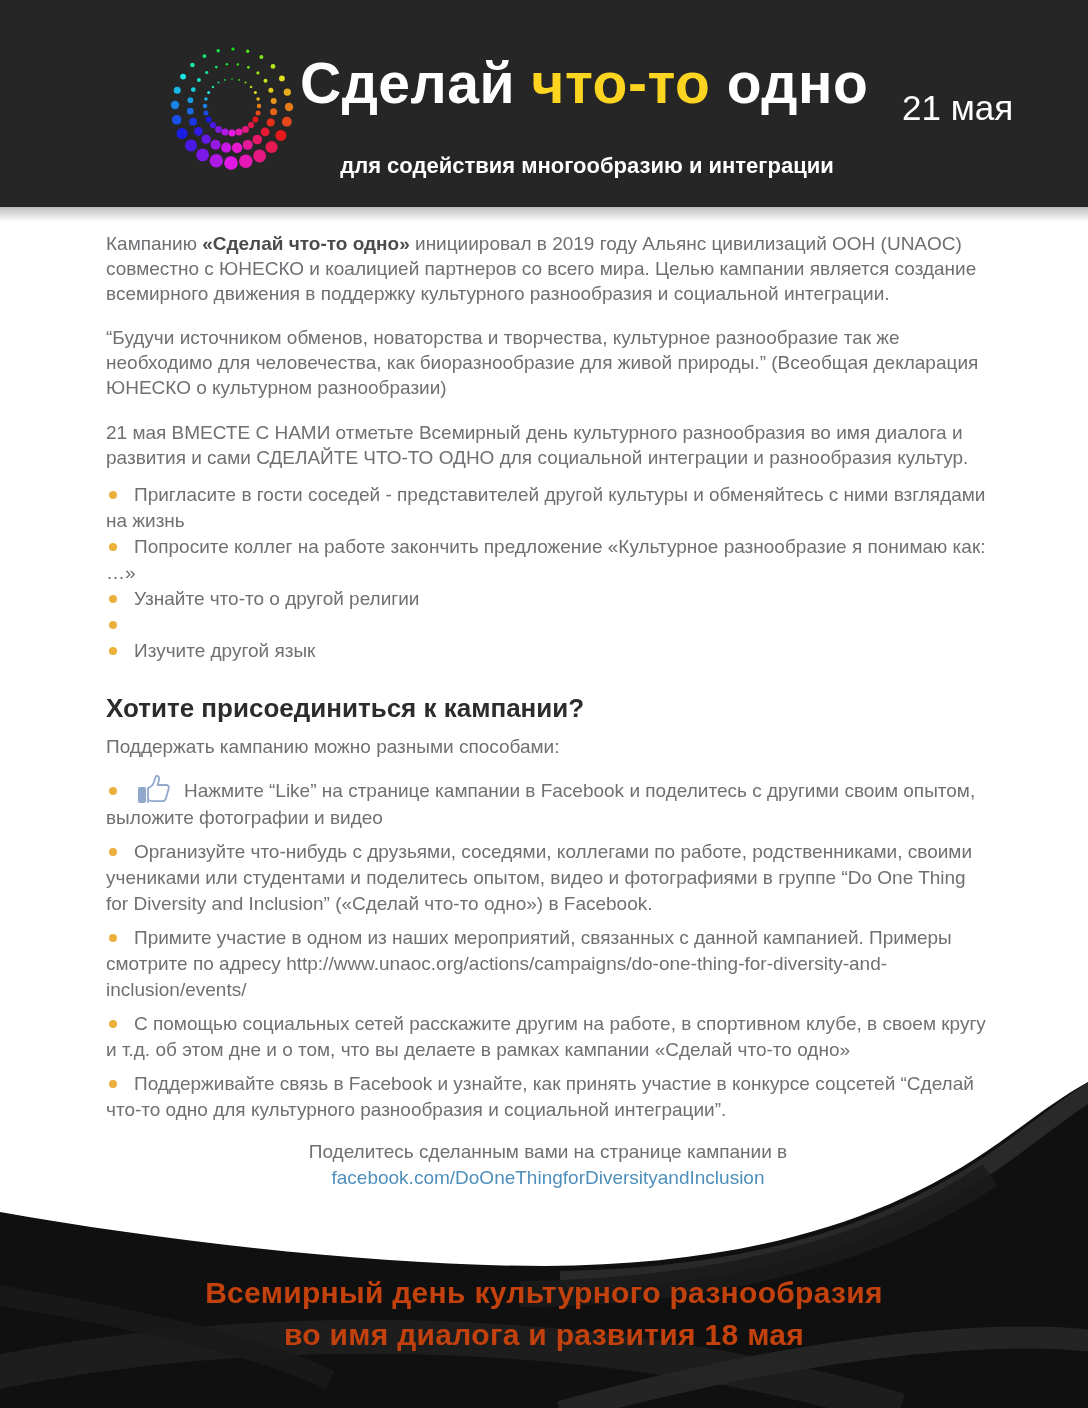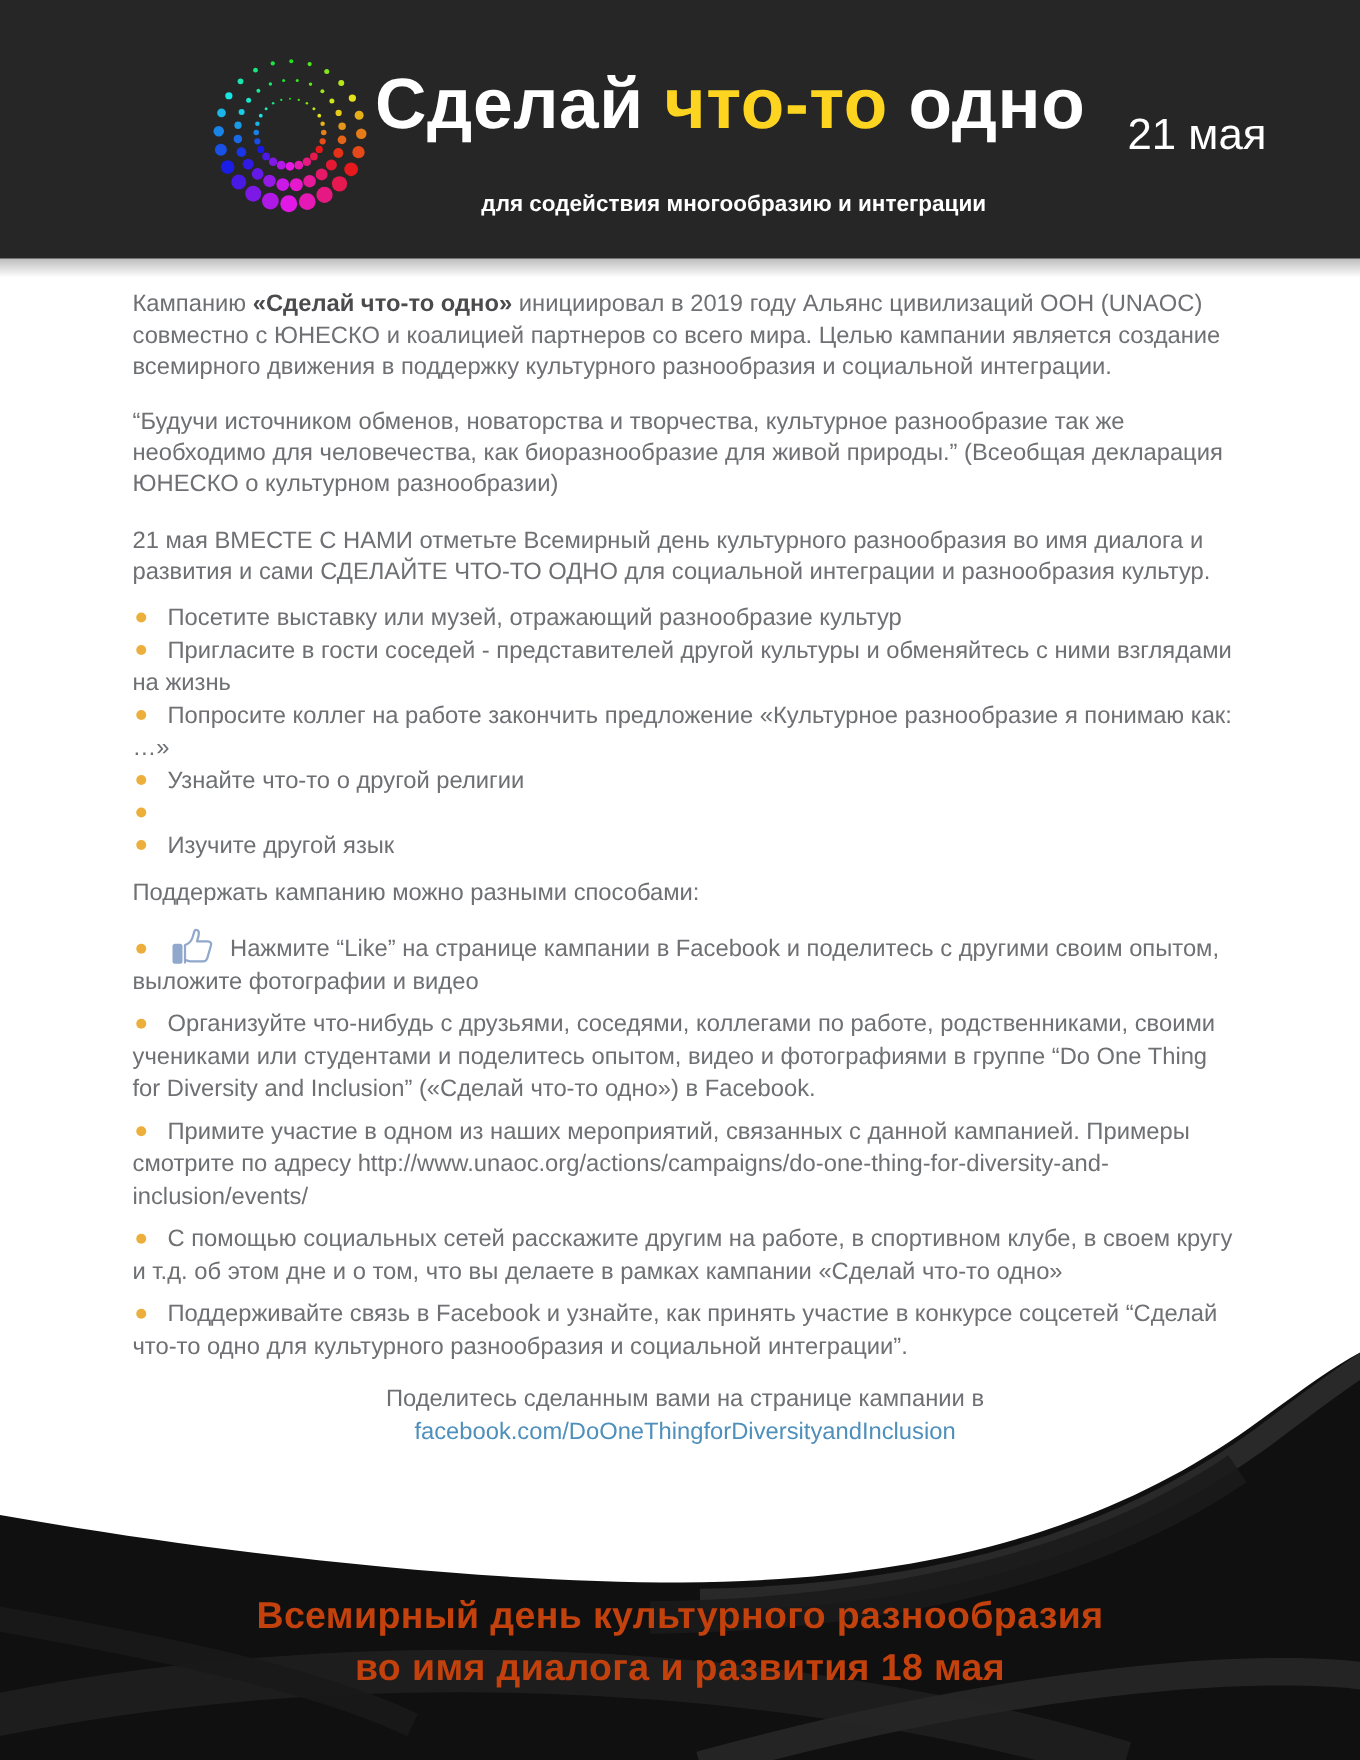--- a/index.html
+++ b/index.html
@@ -9,21 +9,21 @@
   
   .header{position:relative;height:207px;background:#262626;}
   .header::after{content:"";position:absolute;left:0;right:0;top:207px;height:15px;
         background:linear-gradient(#bdbdbd,rgba(255,255,255,0));}
   .logo-svg{position:absolute;left:146px;top:18px;}
   .title{position:absolute;left:300px;top:50px;font-size:57px;font-weight:bold;color:#fff;
         letter-spacing:.5px;white-space:nowrap;}
   .title .accent{color:#fdd41f;}
   .date{position:absolute;left:902px;top:88px;font-size:35px;color:#fff;white-space:nowrap;}
   .subtitle{position:absolute;left:298px;top:153px;width:578px;text-align:center;
-        font-size:18px;font-weight:bold;color:#fff;}
+        font-size:22px;font-weight:bold;color:#fff;}
 
   
   .content{position:absolute;left:106px;top:207px;width:884px;color:#6f7073;
         font-size:19px;line-height:25px;}
   .content p{margin:0;}
   .p1{margin-top:24px !important;}
   .quote{margin-top:19px !important;}
   .cta{margin-top:20px !important;}
   .bold-name{font-weight:bold;color:#4b4b4d;}
   h2{font-size:26px;color:#2c2c2e;font-weight:bold;margin:30px 0 0;line-height:28px;}
@@ -134,28 +134,28 @@
   <div class="content">
 
     <p class="p1"><span>Кампанию </span><span class="bold-name">«Сделай что-то одно»</span><span> инициировал в 2019 году Альянс цивилизаций ООН (UNAOC) совместно с ЮНЕСКО и коалицией партнеров со всего мира. Целью кампании является создание всемирного движения в поддержку культурного разнообразия и социальной интеграции.</span></p>
 
     <p class="quote">“Будучи источником обменов, новаторства и творчества, культурное разнообразие так же необходимо для человечества, как биоразнообразие для живой природы.” (Всеобщая декларация ЮНЕСКО о культурном разнообразии)</p>
 
     <p class="cta">21 мая ВМЕСТЕ С НАМИ отметьте Всемирный день культурного разнообразия во имя диалога и развития и сами СДЕЛАЙТЕ ЧТО-ТО ОДНО для социальной интеграции и разнообразия культур.</p>
 
 
     <div class="ideas-list">
-      <p><span class="bullet"></span><span>Посетите выставку или музей, отражающий разнообразие культур</span></p>
       <p><span class="bullet"></span><span>Пригласите в гости соседей - представителей другой культуры и обменяйтесь с ними взглядами на жизнь</span></p>
       <p><span class="bullet"></span><span>Попросите коллег на работе закончить предложение «Культурное разнообразие я понимаю как: …»</span></p>
       <p><span class="bullet"></span><span>Узнайте что-то о другой религии</span></p>
       <p><span class="bullet"></span></p>
       <p><span class="bullet"></span><span>Изучите другой язык</span></p>
     </div>
 
+    <h2>Хотите присоединиться к кампании?</h2>
 
     <p class="join-intro">Поддержать кампанию можно разными способами:</p>
 
     <p class="join-item like-item"><span class="bullet"></span><svg class="like-icon" width="40" height="32" viewBox="0 0 40 32">
           <rect x="2" y="14" width="8" height="16" rx="2" fill="#8fa8cc"></rect>
           <path d="M12 29 V15 c3,-1 5,-3 6,-6 l1.5,-5 c0.5,-1.8 3.6,-1.4 3.6,1.4 0,2 -0.8,4.6 -1.5,6.6 h8.6 c2,0 3.1,1.5 2.6,3.2 l-2.9,10.2 c-0.5,1.7 -1.7,2.7 -3.5,2.7 h-10 c-1.7,0 -3.1,-0.6 -4.4,-1.3 Z" fill="#ffffff" stroke="#8fa8cc" stroke-width="1.8" stroke-linejoin="round"></path>
         </svg><span>Нажмите “Like” на странице кампании в Facebook и поделитесь с другими своим опытом, выложите фотографии и видео</span></p>
 
     <p class="join-item"><span class="bullet"></span><span>Организуйте что-нибудь с друзьями, соседями, коллегами по работе, родственниками, своими учениками или студентами и поделитесь опытом, видео и фотографиями в группе “Do One Thing for Diversity and Inclusion” («Сделай что-то одно») в Facebook.</span></p>
     <p class="join-item"><span class="bullet"></span><span>Примите участие в одном из наших мероприятий, связанных с данной кампанией. Примеры смотрите по адресу  http://www.unaoc.org/actions/campaigns/do-one-thing-for-diversity-and-inclusion/events/</span></p>

